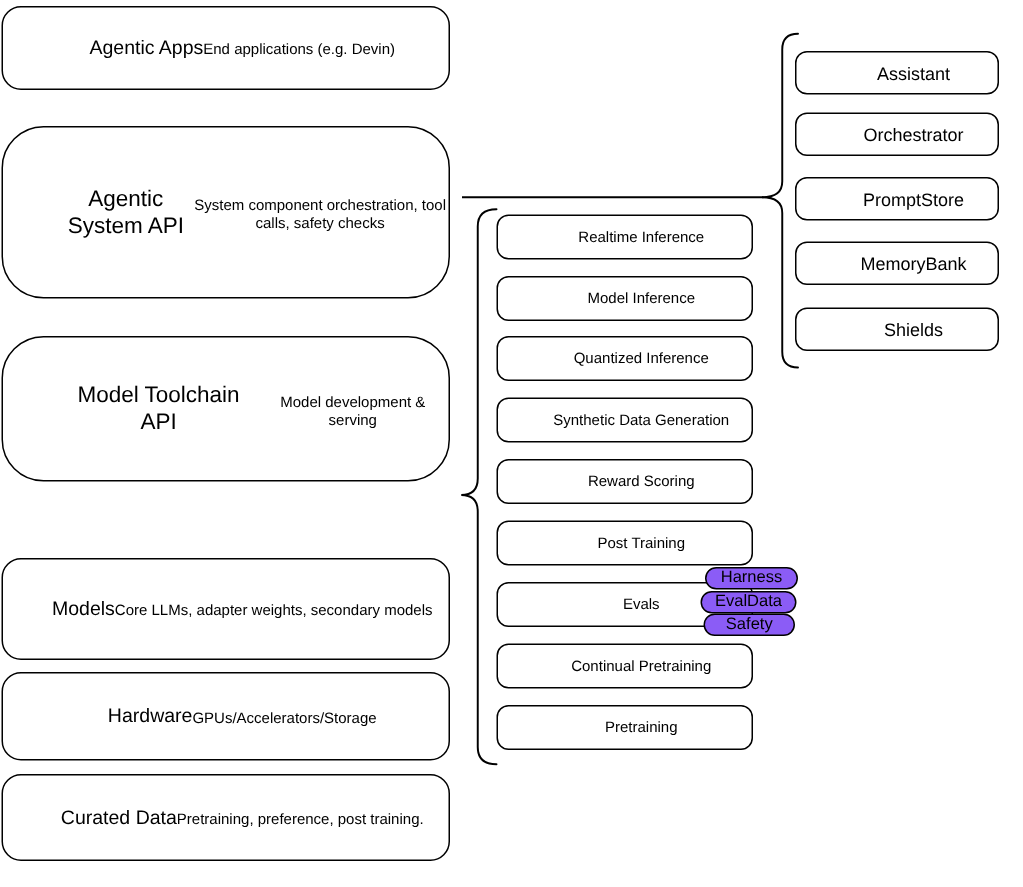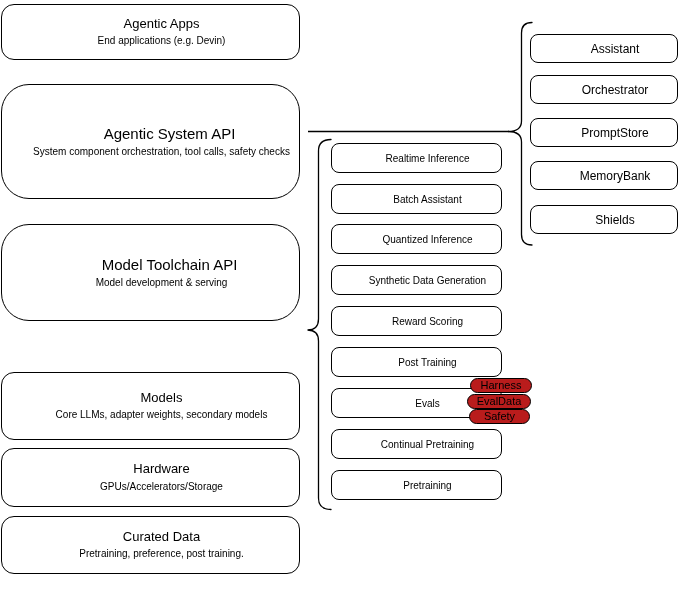--- a/index.html
+++ b/index.html
@@ -11,44 +11,44 @@
     font-family: "Liberation Sans", sans-serif;
     color: #000000;
     overflow: hidden;
   }
   .box {
     position: absolute;
     box-sizing: border-box;
     border: 1px solid #000000;
     background: #ffffff;
     display: flex;
-    flex-direction: column;
+    flex-direction: row;
     align-items: center;
     justify-content: center;
     text-align: center;
     padding-left: 22px;
   }
   .lbox { left: 1px; width: 299px; border-radius: 13px; }
   .lbox.big { border-radius: 28px; }
   .title { font-size: 13px; line-height: 1.15; }
   .big .title { font-size: 15px; margin-left: 16px; }
   .subtitle { font-size: 10px; line-height: 1.2; margin-top: 4px; }
   .mbox {
     left: 331px; width: 171px; height: 30px;
     border-radius: 8px; font-size: 10px;
   }
   .rbox {
-    left: 530px; width: 148px; height: 29px;
+    left: 530px; width: 136px; height: 29px;
     border-radius: 8px; font-size: 12px;
   }
   .pill {
     position: absolute;
     box-sizing: border-box;
     border: 1px solid #000000;
-    background: #b91c1c;
+    background: #8b5cf6;
     border-radius: 8px;
     height: 15px;
     display: flex;
     align-items: center;
     justify-content: center;
     font-size: 11px;
     line-height: 1;
     z-index: 3;
   }
   .mbox, .rbox { z-index: 2; }
@@ -89,21 +89,21 @@
     <div class="title">Hardware</div>
     <div class="subtitle">GPUs/Accelerators/Storage</div>
   </div>
 
   <div class="box lbox" style="top:516px; height:58px;">
     <div class="title">Curated Data</div>
     <div class="subtitle">Pretraining, preference, post training.</div>
   </div>
 
   <div class="box mbox" style="top:143px;">Realtime Inference</div>
-  <div class="box mbox" style="top:184px;">Batch Assistant</div>
+  <div class="box mbox" style="top:184px;">Model Inference</div>
   <div class="box mbox" style="top:224px;">Quantized Inference</div>
   <div class="box mbox" style="top:265px;">Synthetic Data Generation</div>
   <div class="box mbox" style="top:306px;">Reward Scoring</div>
   <div class="box mbox" style="top:347px;">Post Training</div>
   <div class="box mbox" style="top:388px;">Evals</div>
   <div class="box mbox" style="top:429px;">Continual Pretraining</div>
   <div class="box mbox" style="top:470px;">Pretraining</div>
 
   <div class="pill" style="left:470px; top:378px; width:62px;">Harness</div>
   <div class="pill" style="left:467px; top:394px; width:64px;">EvalData</div>

